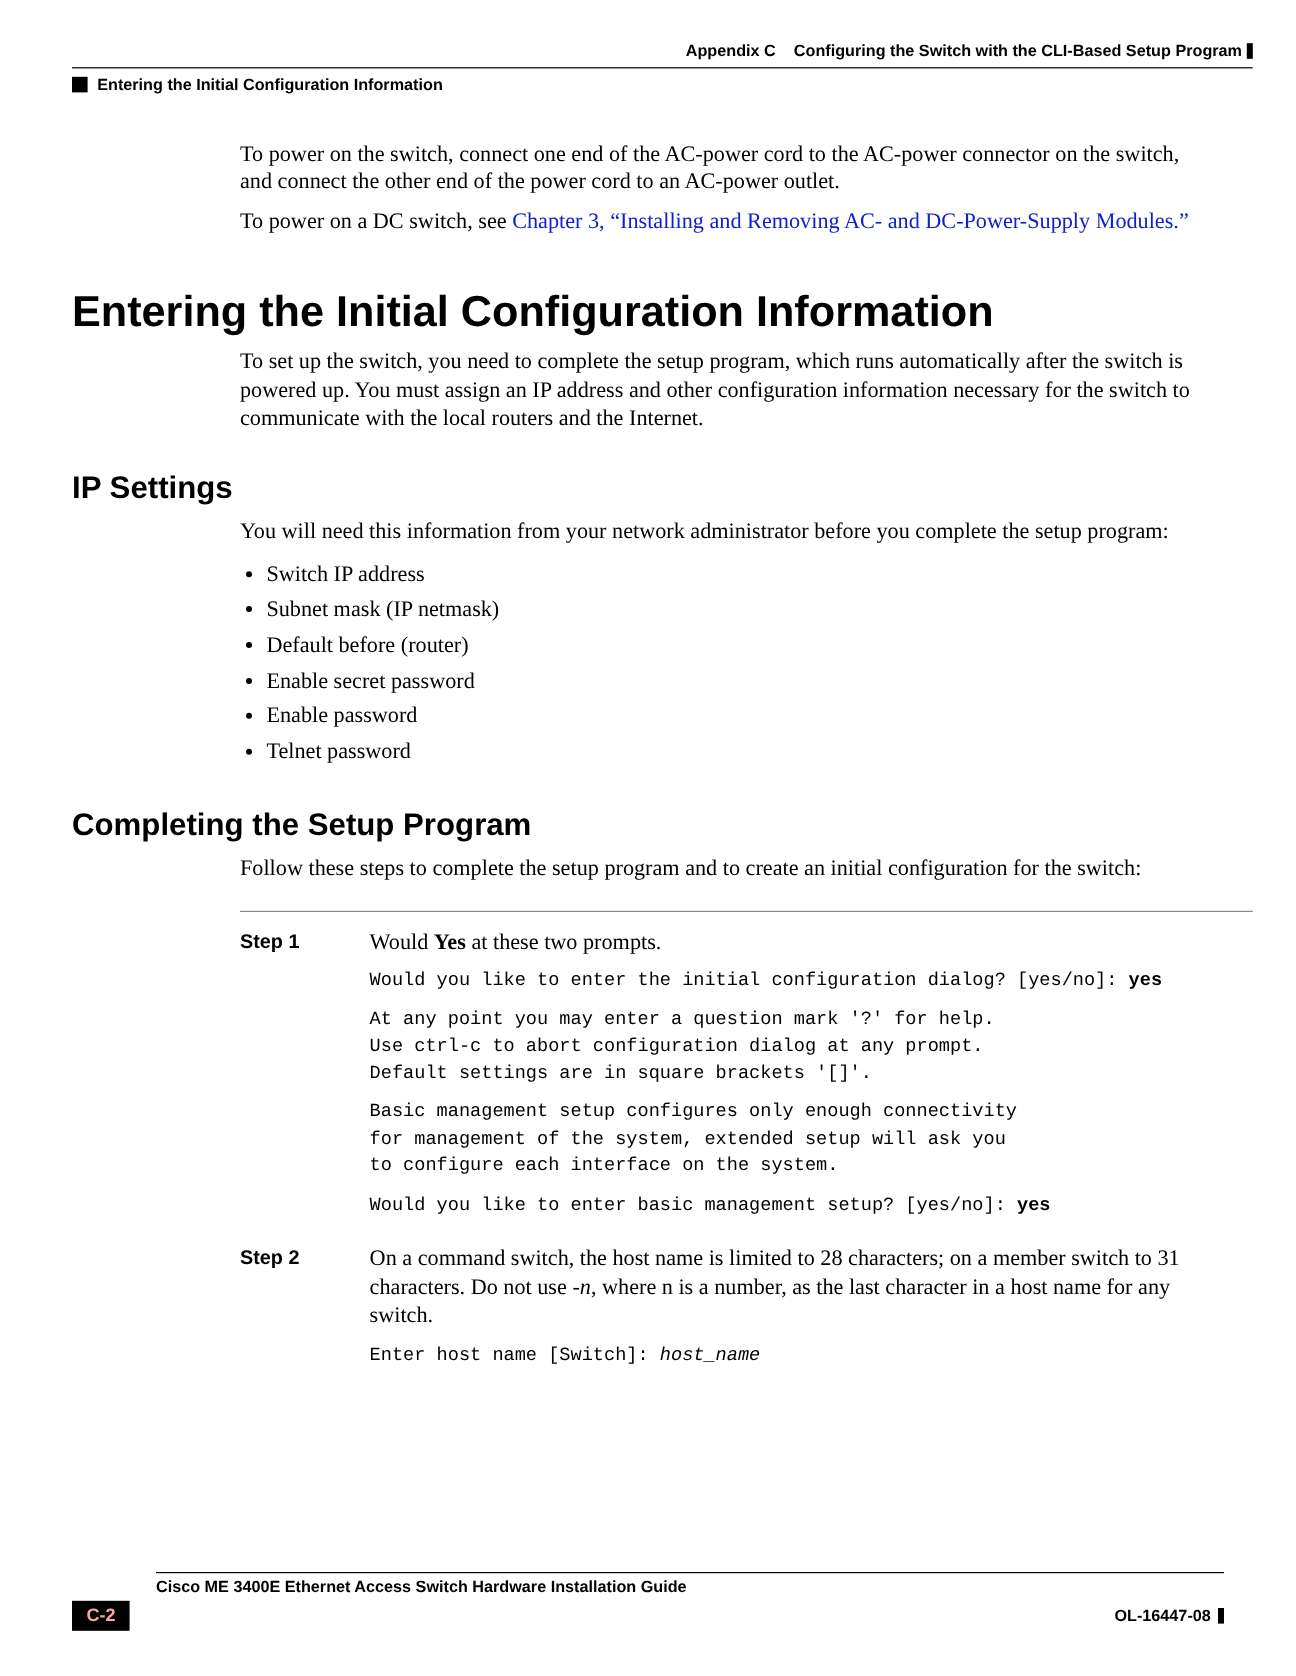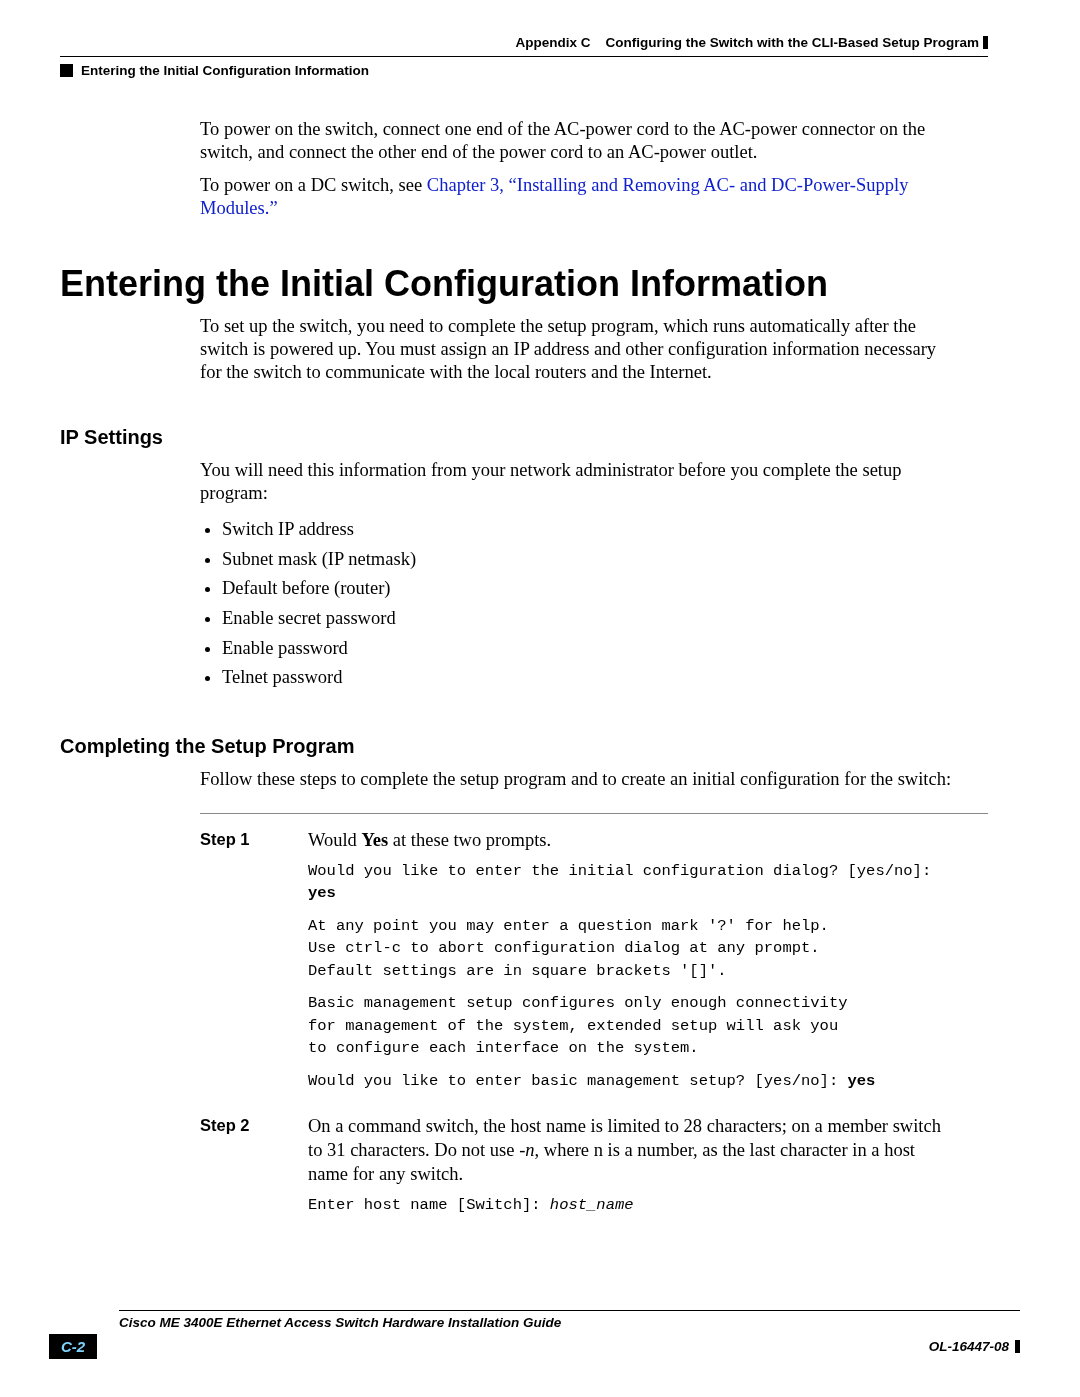--- a/index.html
+++ b/index.html
@@ -7,21 +7,21 @@
     padding: 0;
     background: #fff;
     font-family: "Times New Roman", Times, serif;
     color: #000;
     width: 1080px;
     height: 1397px;
     position: relative;
     box-sizing: border-box;
   }
   .page {
-    padding: 35px 92px 40px 60px;
+    padding: 35px 36px 40px 60px;
     box-sizing: border-box;
     height: 100%;
     position: relative;
   }
   .runhead-right {
     text-align: right;
     font-family: Arial, Helvetica, sans-serif;
     font-weight: bold;
     font-size: 13.5px;
     margin-bottom: 6px;
@@ -68,22 +68,22 @@
   }
   h1.main {
     font-family: Arial, Helvetica, sans-serif;
     font-weight: bold;
     font-size: 36px;
     margin: 42px 0 10px 0;
   }
   h2.sub {
     font-family: Arial, Helvetica, sans-serif;
     font-weight: bold;
-    font-size: 20px;
-    margin: 42px 0 10px 0;
+    font-size: 26px;
+    margin: 30px 0 10px 0;
   }
   ul.bullets {
     margin: 8px 0 0 0;
     padding-left: 22px;
   }
   ul.bullets li {
     font-size: 18.5px;
     line-height: 1.6;
   }
   .step-sep {
@@ -120,44 +120,43 @@
     white-space: pre-wrap;
     margin: 4px 0 10px 0;
   }
   .mono .b { font-weight: bold; }
   .mono .i { font-style: italic; }
   .italic { font-style: italic; }
   .bold { font-weight: bold; }
 
   .footer {
     position: absolute;
-    left: 49px;
+    left: 60px;
     right: 60px;
     bottom: 38px;
-    font-style: italic;
   }
   .foot-rule {
     border-top: 1px solid #000;
     margin-left: 70px;
   }
   .foot-title {
     font-family: Arial, Helvetica, sans-serif;
     font-weight: bold;
     font-size: 13.5px;
     margin-left: 70px;
     margin-top: 4px;
   }
   .foot-row {
     display: flex;
     align-items: center;
     margin-top: 4px;
   }
   .page-badge {
     background: #000;
-    color: #7dd3fc;
+    color: #fca5a5;
     font-family: Arial, Helvetica, sans-serif;
     font-weight: bold;
     font-size: 15px;
     padding: 4px 12px;
     margin-right: 6px;
   }
   .foot-right {
     margin-left: auto;
     font-family: Arial, Helvetica, sans-serif;
     font-weight: bold;

